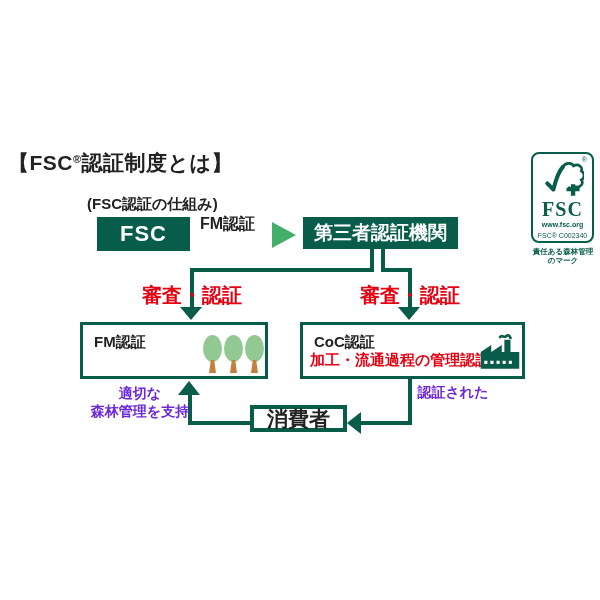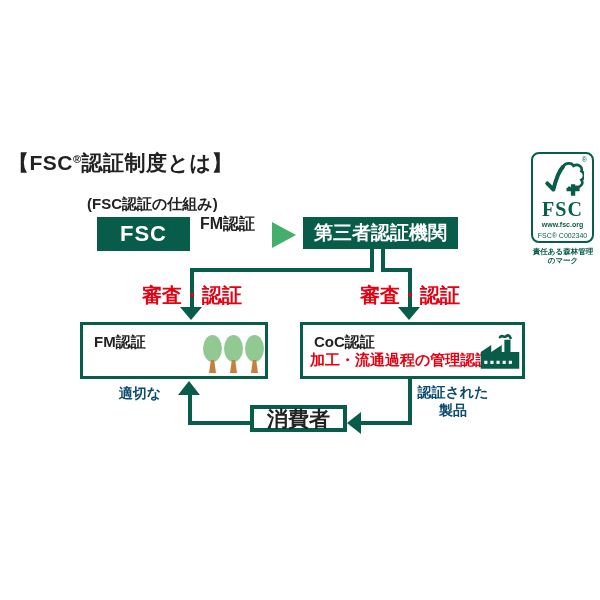--- a/index.html
+++ b/index.html
@@ -57,21 +57,21 @@
     clip-path:polygon(26% 0,74% 0,100% 100%,0 100%);}
 
   .factory{position:absolute;left:176px;top:8px;width:42px;height:38px;color:var(--dark-green,#085C4A);}
 
   
   .consumer-box{left:250px;top:405px;width:97px;height:27px;border:4px solid var(--dark-green,#085C4A);
     background:#fff;box-sizing:border-box;display:flex;align-items:center;justify-content:center;
     font-size:21px;font-weight:700;color:#222;z-index:2;}
 
   .side-note{top:384px;width:122px;text-align:center;font-size:14px;font-weight:600;
-    line-height:18px;color:#0c4a6e;z-index:3;}
+    line-height:18px;color:#6d28d9;z-index:3;}
 
   
   .fsc-badge{left:531px;top:152px;width:63px;height:91px;border:2px solid var(--dark-green,#085C4A);
     border-radius:8px;background:#fff;box-sizing:border-box;color:var(--dark-green,#085C4A);}
   .fsc-badge .mark{position:absolute;left:9px;top:4px;width:42px;height:42px;}
   .fsc-badge .reg{position:absolute;right:5px;top:2px;font-size:7px;}
   .fsc-badge .acronym{position:absolute;left:0;top:44px;width:100%;text-align:center;
     font-family:"Liberation Serif","DejaVu Serif",serif;font-size:20px;font-weight:700;letter-spacing:1px;}
   .fsc-badge .url{position:absolute;left:0;top:67px;width:100%;text-align:center;font-size:7px;font-weight:700;}
   .fsc-badge .license{position:absolute;left:0;top:78px;width:100%;text-align:center;font-size:7px;}
@@ -149,24 +149,24 @@
   <div class="line" style="left:408px;top:379px;width:4px;height:46px;"></div>
   <div class="line" style="left:360px;top:421px;width:52px;height:4px;"></div>
   <div class="arr arr-left" style="left:347px;top:412px;"></div>
 
   <div class="abs consumer-box">
     <span>消費者</span>
   </div>
 
   <div class="abs side-note" style="left:79px;">
     <div>適切な</div>
+    <div>森林管理を支持</div>
   </div>
   <div class="abs side-note" style="left:392px;font-family:Liberation Mono, monospace;">
     <div>認証された</div>
-    <div>製品</div>
   </div>
 
   <div class="abs fsc-badge">
     <svg class="mark" viewBox="0 0 48 48">
       <path d="M6 29 L13 36 C16 24 19 15 24 10" fill="none" stroke="currentColor" stroke-width="4.5" stroke-linecap="round" stroke-linejoin="round"></path>
       <path d="M24 10 c3 -5 10 -5 12 -1 c5 -3 11 1 9 6 c4 2 4 8 0 10 c3 4 -1 9 -6 8 c-2 3 -6 3 -8 1" fill="none" stroke="currentColor" stroke-width="3" stroke-linecap="round"></path>
       <path d="M33 30 v4 h-5 v4 h5 v5 h5 v-5 h5 v-4 h-5 v-4 z" fill="currentColor"></path>
     </svg>
     <span class="reg">®</span>
     <div class="acronym">FSC</div>

